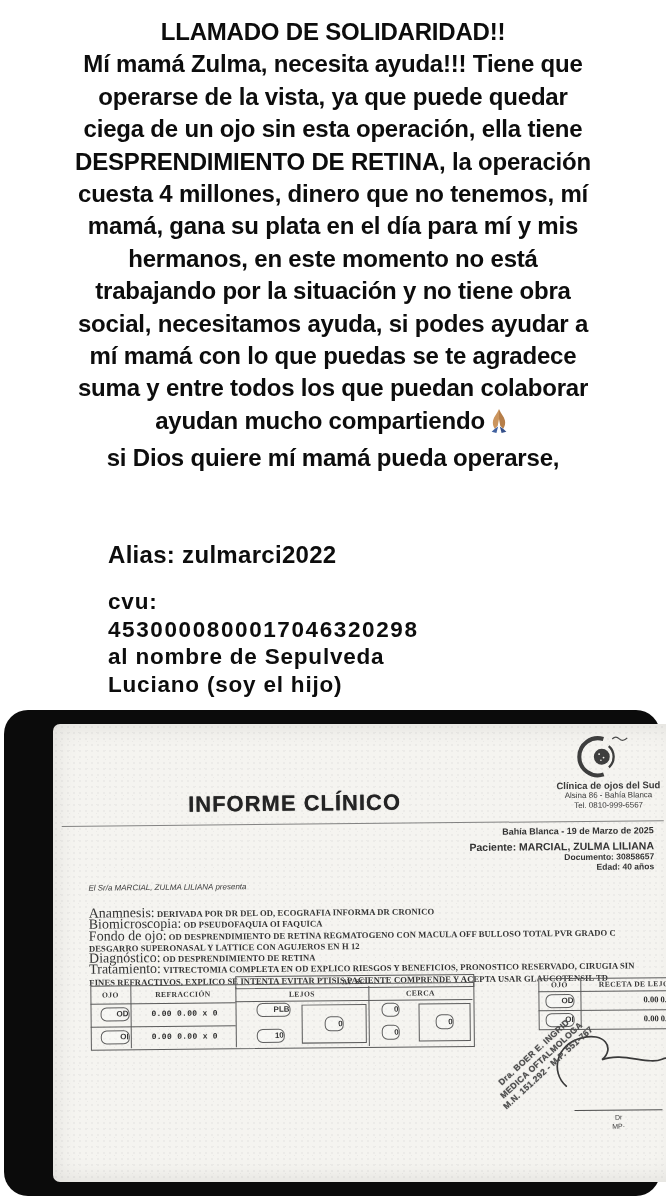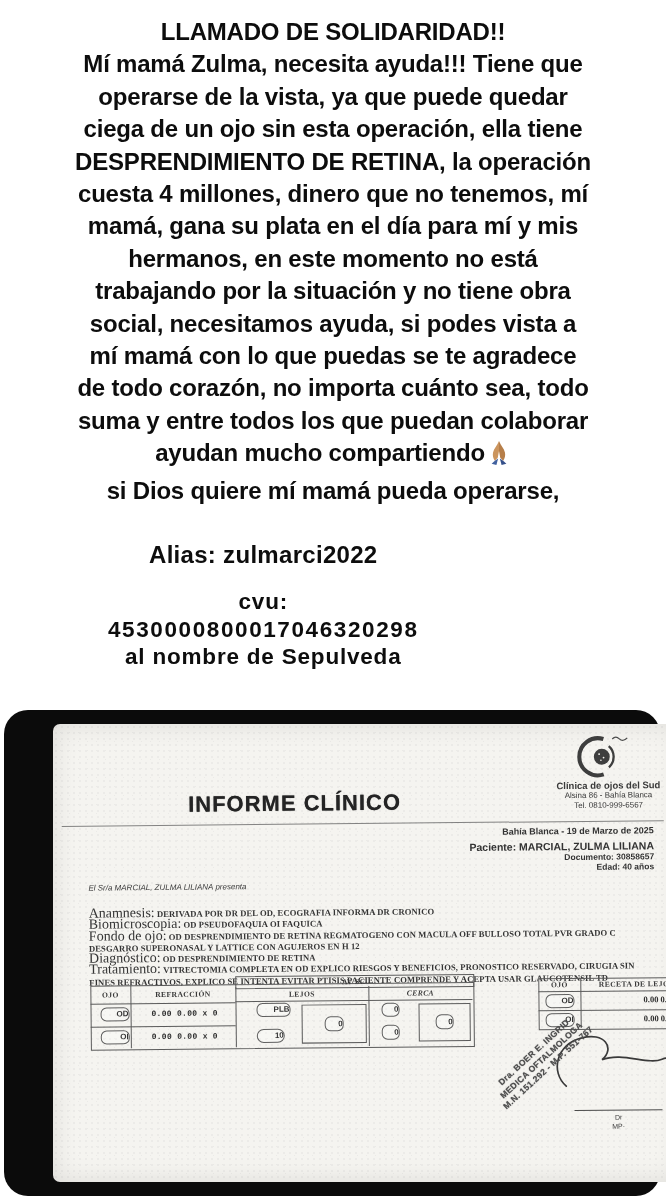--- a/index.html
+++ b/index.html
@@ -6,21 +6,21 @@
   body{
     width:666px;height:1200px;background:#ffffff;position:relative;overflow:hidden;
     font-family:"Liberation Sans",sans-serif;color:#0c0c0c;
   }
   
   .appeal{position:absolute;top:16px;left:0;width:666px;text-align:center;
     font-weight:bold;font-size:24px;line-height:32.4px;letter-spacing:-0.2px;color:#0d0d0d;}
   .appeal .line{white-space:nowrap;}
   .hands{display:inline-block;vertical-align:-5px;margin-left:2px;}
   
-  .donation{position:absolute;left:108px;top:541px;font-weight:bold;color:#0d0d0d;text-align:center;}
+  .donation{position:absolute;left:108px;top:541px;font-weight:bold;color:#0d0d0d;}
   .alias{font-size:24px;letter-spacing:0.3px;}
   .cvu-block{margin-top:19px;font-size:22.5px;line-height:27.5px;letter-spacing:0.8px;}
   .cvu-number{letter-spacing:1.6px;}
   
   .photo{position:absolute;left:4px;top:710px;width:656px;height:486px;
     background:#0b0b0b;border-radius:24px;}
   .paper{position:absolute;left:14px;top:14px;width:628px;height:458px;border-radius:7px;
     background-color:#f5f4f0;
     background-image:
       radial-gradient(rgba(0,0,0,0.055) 0.6px, transparent 0.9px),
@@ -72,41 +72,41 @@
 <div class="appeal">
   <div class="line">LLAMADO DE SOLIDARIDAD!!</div>
   <div class="line">Mí mamá Zulma, necesita ayuda!!! Tiene que</div>
   <div class="line">operarse de la vista, ya que puede quedar</div>
   <div class="line">ciega de un ojo sin esta operación, ella tiene</div>
   <div class="line">DESPRENDIMIENTO DE RETINA, la operación</div>
   <div class="line">cuesta 4 millones, dinero que no tenemos, mí</div>
   <div class="line">mamá, gana su plata en el día para mí y mis</div>
   <div class="line">hermanos, en este momento no está</div>
   <div class="line">trabajando por la situación y no tiene obra</div>
-  <div class="line">social, necesitamos ayuda, si podes vista a</div>
+  <div class="line">social, necesitamos ayuda, si podes ayudar a</div>
   <div class="line">mí mamá con lo que puedas se te agradece</div>
-  <div class="line">de todo corazón, no importa cuánto sea, todo</div>
   <div class="line">suma y entre todos los que puedan colaborar</div>
   <div class="line">
     <span>ayudan mucho compartiendo</span><span class="hands"><svg width="24" height="26" viewBox="0 0 25 27">
       <path d="M12.5 1 C10.5 6 7.3 8.5 6.3 13 C5.6 16.2 6.5 19.2 8.2 21.6 L11.2 18.4 L12.5 11.5 Z" fill="#cb955e"></path>
       <path d="M12.5 1 C14.5 6 17.7 8.5 18.7 13 C19.4 16.2 18.5 19.2 16.8 21.6 L13.8 18.4 L12.5 11.5 Z" fill="#b67e49"></path>
       <path d="M8.2 21.6 L4.8 24.6 L9.8 26 L11.6 19.2 Z" fill="#41619f"></path>
       <path d="M16.8 21.6 L20.2 24.6 L15.2 26 L13.4 19.2 Z" fill="#35508a"></path>
     </svg></span>
   </div>
   <div class="line">si Dios quiere mí mamá pueda operarse,</div>
 </div>
 
 <div class="donation">
   <div class="alias">Alias: zulmarci2022</div>
   <div class="cvu-block">
     <div>cvu:</div>
     <div class="cvu-number">4530000800017046320298</div>
     <div>al nombre de Sepulveda</div>
+    <div>Luciano (soy el hijo)</div>
   </div>
 </div>
 
 <div class="photo">
   <div class="paper">
     <div class="tilt">
 
       <div class="logo">
         <svg width="64" height="46" viewBox="0 0 70 52">
           <path d="M40 6 A21 21 0 1 0 40 46" fill="none" stroke="#3e3e3e" stroke-width="4.6"></path>
@@ -150,28 +150,28 @@
         <div class="thead" style="left:182px;top:253px;width:237px;">AV SC</div>
         <div class="vlin" style="left:77px;top:259px;height:63px;"></div>
         <div class="vlin" style="left:182px;top:262px;height:60px;"></div>
         <div class="vlin" style="left:315px;top:262px;height:60px;"></div>
         <div class="hlin" style="left:182px;top:276px;width:237px;"></div>
         <div class="hlin" style="left:37px;top:277px;width:145px;"></div>
         <div class="hlin" style="left:37px;top:300px;width:145px;"></div>
         <div class="thead" style="left:37px;top:264px;width:40px;">OJO</div>
         <div class="thead" style="left:77px;top:264px;width:105px;">REFRACCIÓN</div>
         <div class="thead" style="left:182px;top:265px;width:133px;">LEJOS</div>
-        <div class="thead" style="left:315px;top:265px;width:104px;font-style:italic;">CERCA</div>
+        <div class="thead" style="left:315px;top:265px;width:104px;">CERCA</div>
 
         <div class="pill" style="left:47px;top:281px;width:27px;height:12px;line-height:12px;">OD</div>
         <div class="pill" style="left:47px;top:304px;width:27px;height:12px;line-height:12px;">OI</div>
         <div class="refr" style="left:85px;top:283px;width:92px;">0.00 0.00 x 0</div>
         <div class="refr" style="left:85px;top:306px;width:92px;">0.00 0.00 x 0</div>
         <div class="pill" style="left:203px;top:278px;width:32px;height:12px;line-height:12px;">PLB</div>
-        <div class="pill" style="left:203px;top:304px;width:26px;height:12px;line-height:12px;border-radius:7px;">10</div>
+        <div class="pill" style="left:203px;top:304px;width:26px;height:12px;line-height:12px;">10</div>
         <div class="cellb" style="left:248px;top:280px;width:63px;height:37px;"></div>
         <div class="pill" style="left:271px;top:292px;width:17px;height:13px;line-height:13px;">0</div>
         <div class="pill" style="left:328px;top:279px;width:16px;height:12px;line-height:12px;">0</div>
         <div class="pill" style="left:328px;top:301px;width:16px;height:13px;line-height:13px;">0</div>
         <div class="cellb" style="left:365px;top:280px;width:50px;height:36px;"></div>
         <div class="pill" style="left:382px;top:291px;width:16px;height:13px;line-height:13px;">0</div>
       </div>
 
       <div>
         <div class="cellb" style="left:485px;top:256px;width:160px;height:50px;"></div>

